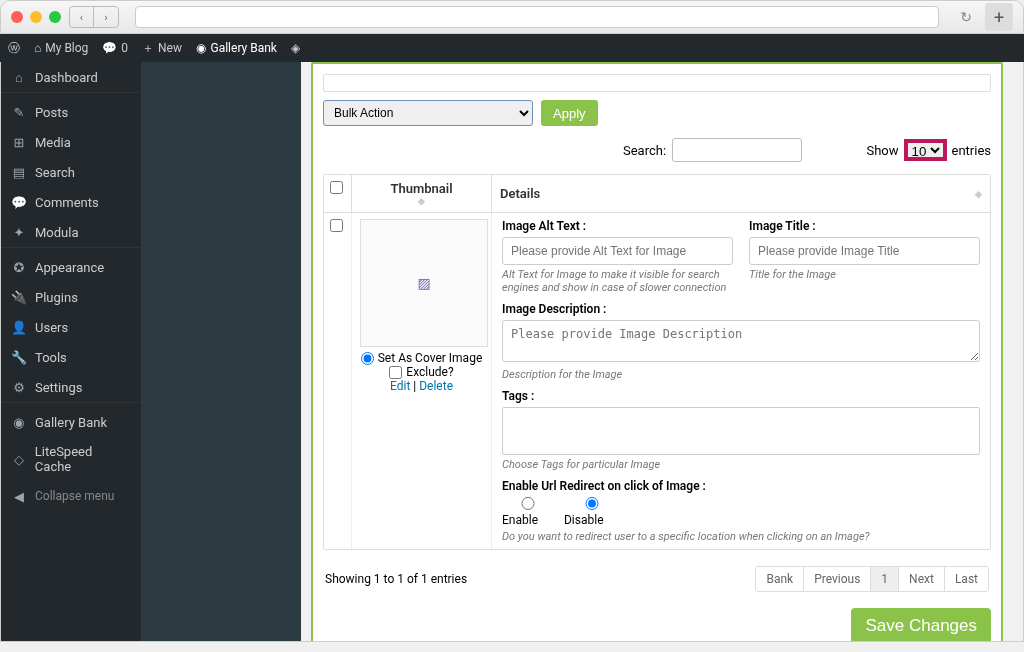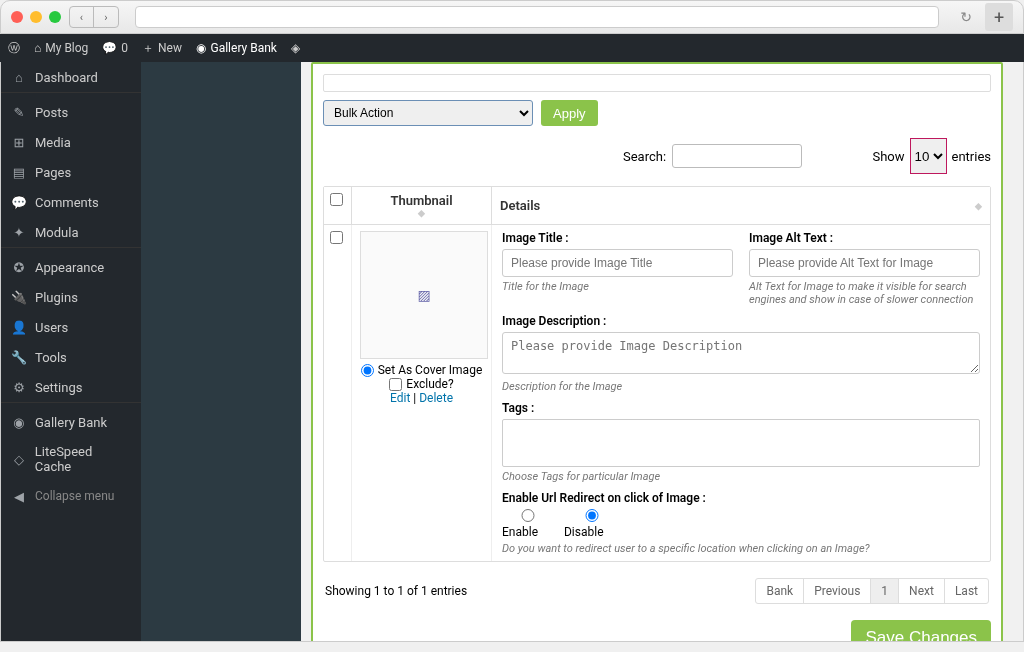--- a/index.html
+++ b/index.html
@@ -37,21 +37,21 @@
 .top-strip { height:18px; border:1px solid #ddd; border-radius:2px; }
 
 .bulk-row { display:flex; gap:8px; }
 .bulk-row select { width:210px; height:26px; font-size:12px; border:1px solid #6b8fb5; border-radius:3px; padding:0 6px; }
 .btn-apply { background:#8bc34a; color:#fff; border:none; border-radius:3px; padding:5px 12px; font-size:13px; cursor:pointer; }
 
 .search-row { display:flex; align-items:center; gap:6px; justify-content:space-between; padding:4px 0; }
 .search-left { display:flex; align-items:center; gap:6px; margin-left:300px; }
 .search-left input { border:1px solid #bbb; border-radius:3px; height:24px; width:130px; padding:0 6px; }
 .show-right { display:flex; align-items:center; gap:5px; }
-.show-right select { border:1px solid #be185d; height:36px; }
+.show-right select { border:4px solid #be185d; height:22px; }
 
 .tbl { border:1px solid #ddd; border-radius:2px; }
 .tbl-head { display:flex; background:#fff; border-bottom:1px solid #ddd; font-weight:600; color:#333; }
 .col-chk { width:28px; padding:6px; border-right:1px solid #ddd; }
 .col-thumb { width:140px; padding:6px 8px; border-right:1px solid #ddd; display:flex; align-items:center; justify-content:flex-end;flex-direction:column; }
 .col-det { flex:1; padding:6px 8px; display:flex; align-items:center; justify-content:space-between; }
 .sort-ico { color:#ccc; font-size:9px; }
 
 .tbl-row { display:flex; }
 .tbl-row .col-chk { border-right:1px solid #eee; }
@@ -115,21 +115,21 @@
     <div class="mi">
         <span class="mi-ico">✎</span>
         <span>Posts</span>
       </div>
     <div class="mi">
         <span class="mi-ico">⊞</span>
         <span>Media</span>
       </div>
     <div class="mi">
         <span class="mi-ico">▤</span>
-        <span>Pages</span>
+        <span>Search</span>
       </div>
     <div class="mi">
         <span class="mi-ico">💬</span>
         <span>Comments</span>
       </div>
     <div class="mi sep">
         <span class="mi-ico">✦</span>
         <span>Modula</span>
       </div>
     <div class="mi">
@@ -216,28 +216,28 @@
               <label>
                   <input type="checkbox" style=""> 
                   <span>Exclude?</span>
                 </label>
               <div><a href="#">Edit</a> | <a href="#">Delete</a></div>
             </div>
           </div>
           <div class="details">
             <div class="two-col">
               <div class="fld">
+                <div class="fld-label">Image Alt Text :</div>
+                <input type="text" placeholder="Please provide Alt Text for Image" style="">
+                <div class="hint">Alt Text for Image to make it visible for search engines and show in case of slower connection</div>
+              </div>
+              <div class="fld">
                 <div class="fld-label">Image Title :</div>
                 <input type="text" placeholder="Please provide Image Title" style="">
                 <div class="hint">Title for the Image</div>
-              </div>
-              <div class="fld">
-                <div class="fld-label">Image Alt Text :</div>
-                <input type="text" placeholder="Please provide Alt Text for Image" style="">
-                <div class="hint">Alt Text for Image to make it visible for search engines and show in case of slower connection</div>
               </div>
             </div>
 
             <div class="fld" style="margin-top:8px;">
               <div class="fld-label">Image Description :</div>
               <textarea rows="2" placeholder="Please provide Image Description" style=""></textarea>
               <div class="hint">Description for the Image</div>
             </div>
 
             <div class="fld" style="margin-top:8px;">

